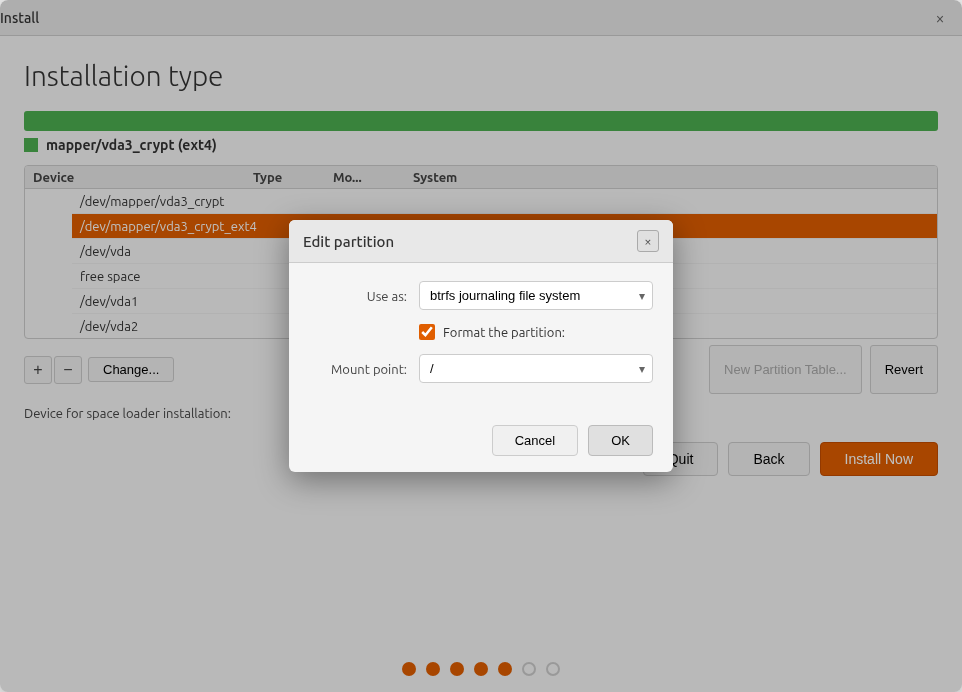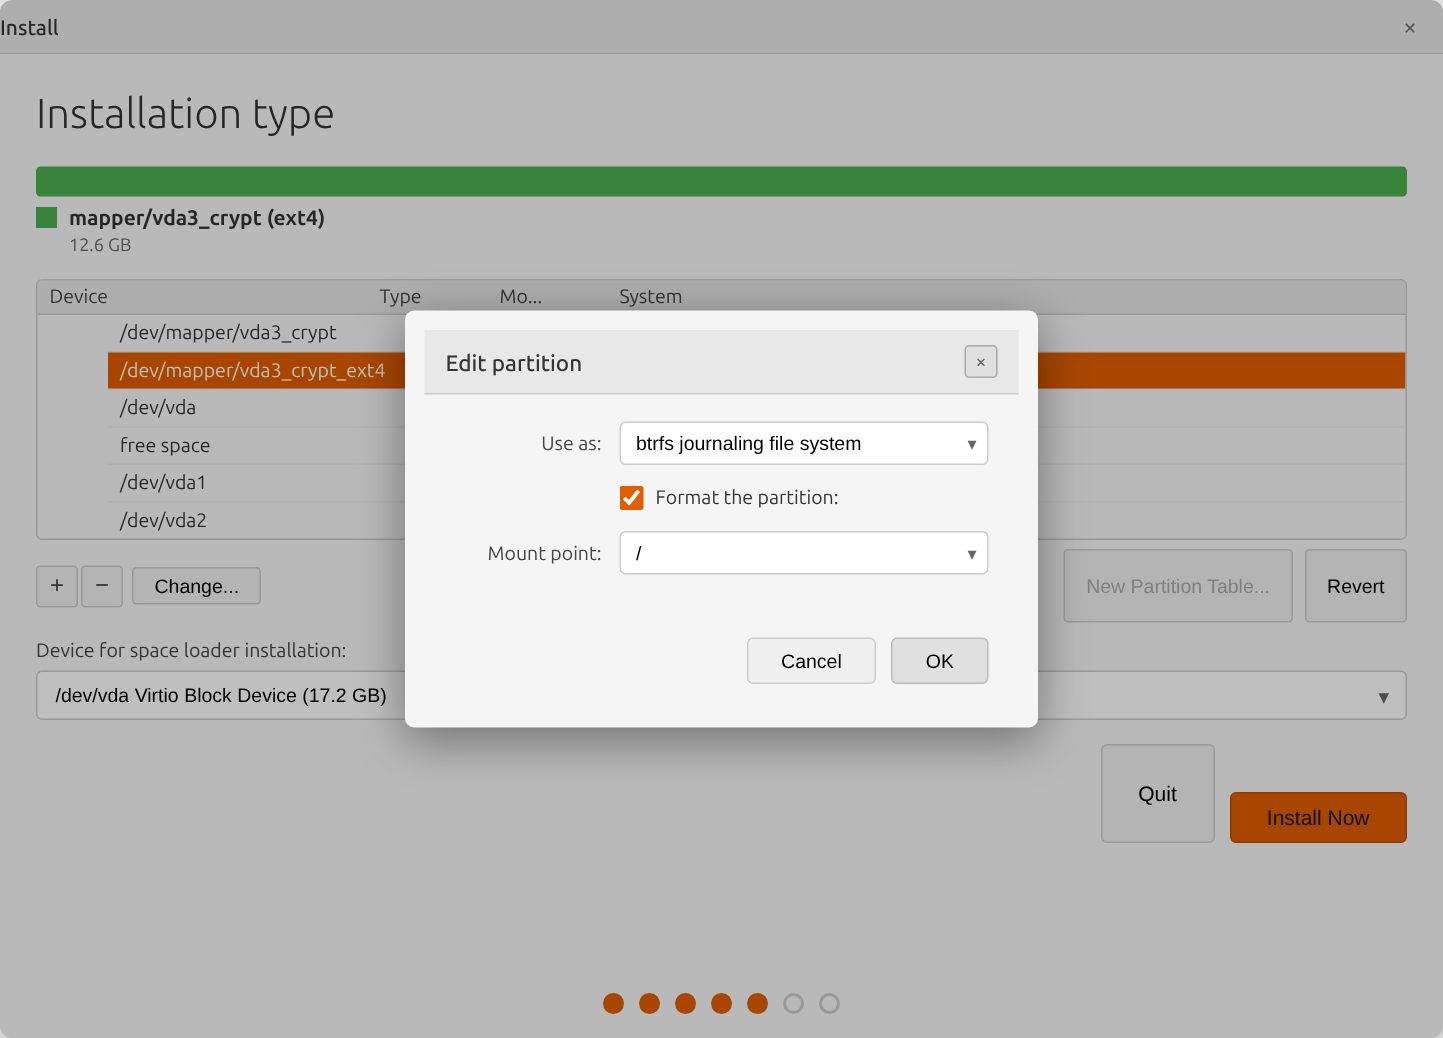--- a/index.html
+++ b/index.html
@@ -109,21 +109,21 @@
     }
     .table-header {
       display: grid;
       grid-template-columns: 220px 80px 80px 1fr;
       background: #e8e8e8;
       border-bottom: 1px solid #ccc;
       padding: 4px 8px;
     }
     .table-header span {
       font-size: 13px;
-      font-weight: 400;
+      font-weight: 700;
       color: #444;
     }
     .table-row {
       display: grid;
       grid-template-columns: 220px 80px 80px 1fr;
       padding: 5px 8px;
       border-bottom: 1px solid #eee;
       font-size: 13px;
       margin-left: 47px;
     }
@@ -223,23 +223,22 @@
     .btn {
       padding: 8px 24px;
       border-radius: 4px;
       font-size: 14px;
       cursor: pointer;
       border: 1px solid #ccc;
       background: #f0f0f0;
     }
     .btn-primary {
       background: #e05e00;
-      color: #0f172a;
+      color: #ffffff;
       border-color: #c44d00;
-      margin-top: 32px;
     }
     .pagination {
       display: flex;
       justify-content: center;
       align-items: center;
       gap: 10px;
       padding: 12px 0 16px;
     }
     .dot {
       width: 14px;
@@ -259,22 +258,22 @@
       background: rgba(0,0,0,0.25);
       display: flex;
       align-items: center;
       justify-content: center;
       z-index: 100;
     }
     .modal {
       background: #f5f5f5;
       border-radius: 6px;
       box-shadow: 0 8px 32px rgba(0,0,0,0.4);
-      width: 422px;
-      padding: 13px;
+      width: 384px;
+      padding: 0;
       overflow: hidden;
     }
     .modal-titlebar {
       background: #e8e8e8;
       padding: 10px 14px;
       display: flex;
       align-items: center;
       justify-content: space-between;
       border-bottom: 1px solid #ccc;
     }
@@ -407,21 +406,20 @@
 
   <div class="content">
     <h1 class="page-title">Installation type</h1>
 
     <div class="partition-bar-container">
       <div class="partition-bar"></div>
       <div class="partition-label">
         <div class="partition-color-box"></div>
         <span class="partition-name">mapper/vda3_crypt (ext4)</span>
       </div>
-      <div class="partition-size">12.6 GB</div>
     </div>
 
     <div class="partition-table">
       <div class="table-header">
         <span>Device</span>
         <span>Type</span>
         <span>Mo...</span>
         <span>System</span>
       </div>
       <div class="table-row">
@@ -467,29 +465,25 @@
       <button class="action-btn">−</button>
       <button class="change-btn">Change...</button>
       <div class="spacer-btn-right">
         <button class="new-partition-btn">New Partition Table...</button>
         <button class="revert-btn">Revert</button>
       </div>
     </div>
 
     <div class="bootloader-section">
       <div class="bootloader-label">Device for space loader installation:</div>
-      <div class="bootloader-wrapper">
-        <select class="bootloader-select">
-          <option>/dev/vda      Virtio Block Device (17.2 GB)</option>
-        </select>
-      </div>
     </div>
 
     <div class="bottom-buttons">
       <button class="btn">Quit</button>
+      <button class="btn">Back</button>
       <button class="btn btn-primary">Install Now</button>
     </div>
   </div>
 
   <div class="pagination">
     <div class="dot"></div>
     <div class="dot"></div>
     <div class="dot"></div>
     <div class="dot"></div>
     <div class="dot"></div>

